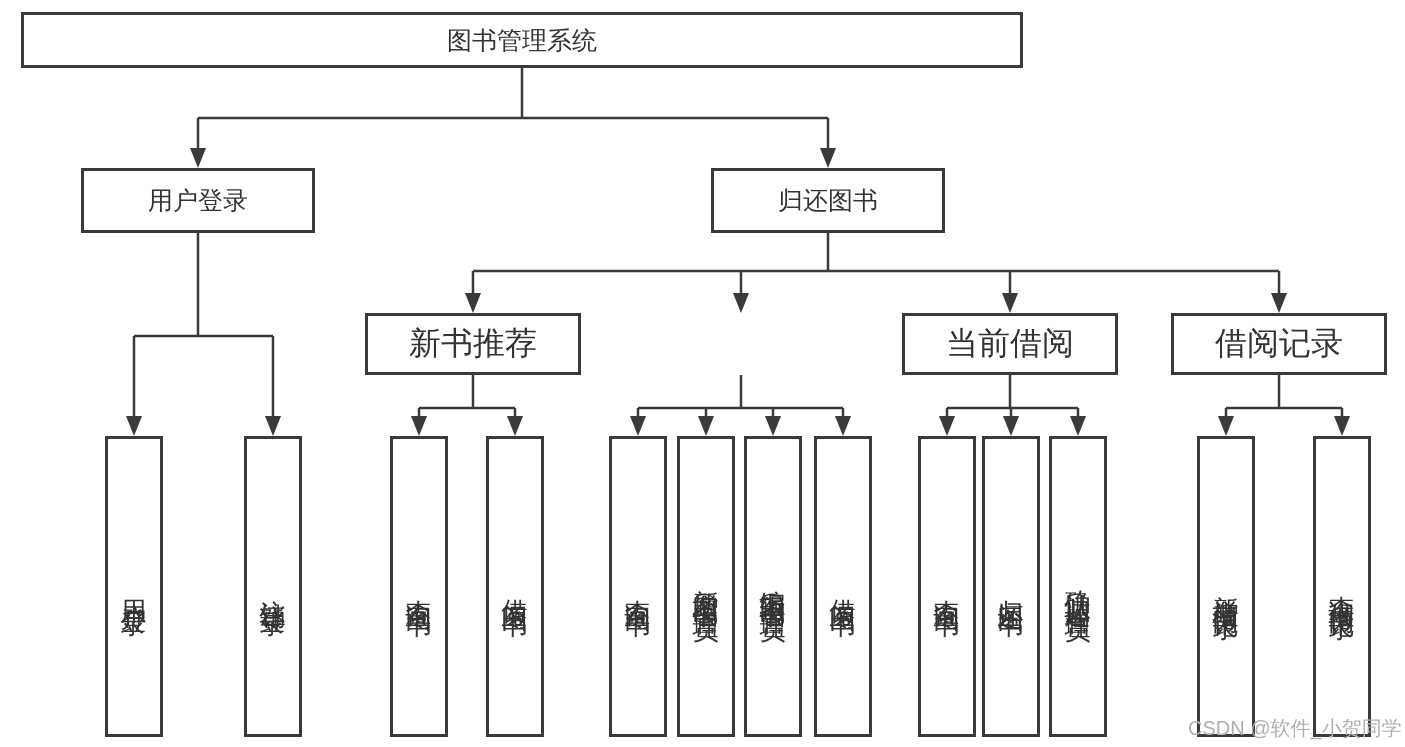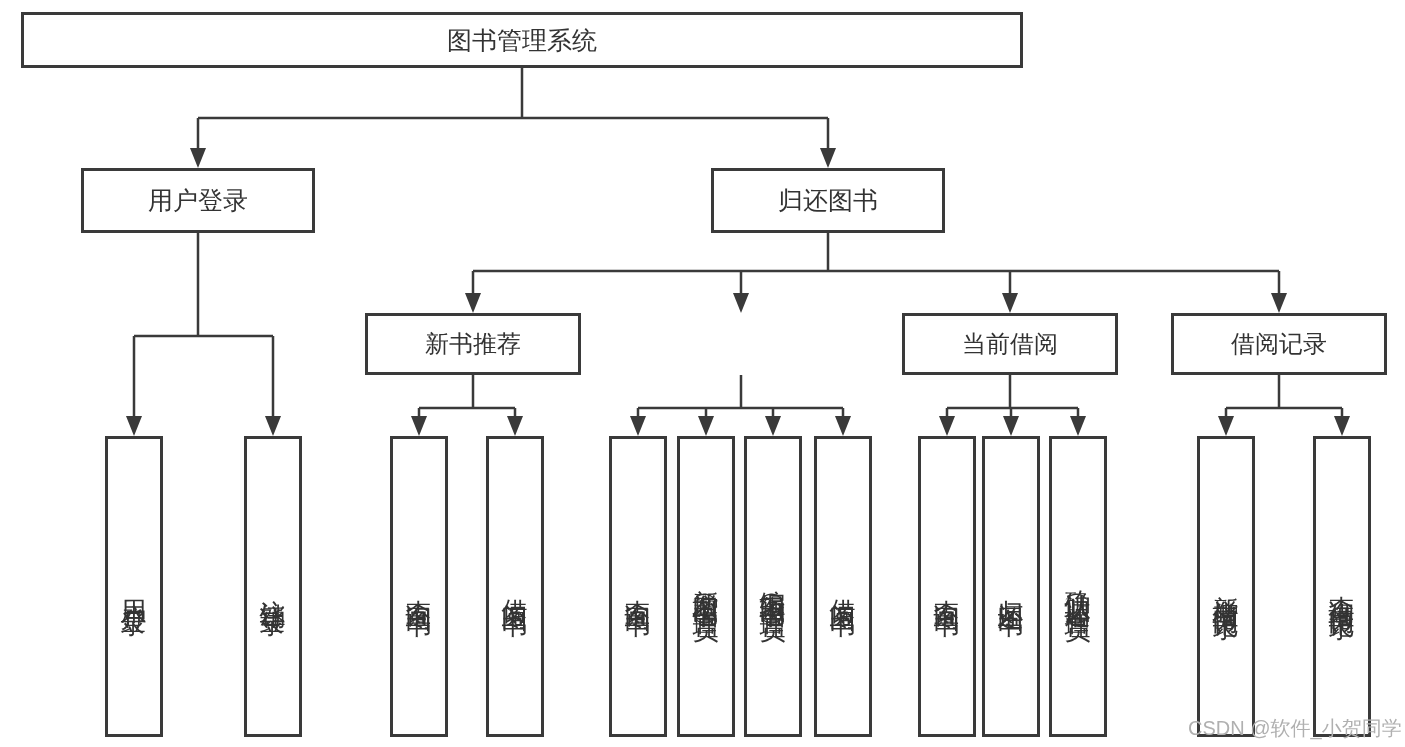--- a/index.html
+++ b/index.html
@@ -41,21 +41,21 @@
     font-size: 25px;
   }
   .node-l2 {
     top: 168px;
     width: 234px; height: 65px;
     font-size: 25px;
   }
   .node-l3 {
     top: 313px;
     width: 216px; height: 62px;
-    font-size: 24px;
+    font-size: 32px;
     font-family: Liberation Serif, serif;
   }
   .leaf {
     top: 436px;
     width: 58px; height: 301px;
     font-size: 26px;
   }
   .leaf > span {
     writing-mode: vertical-rl;
     text-orientation: mixed;

